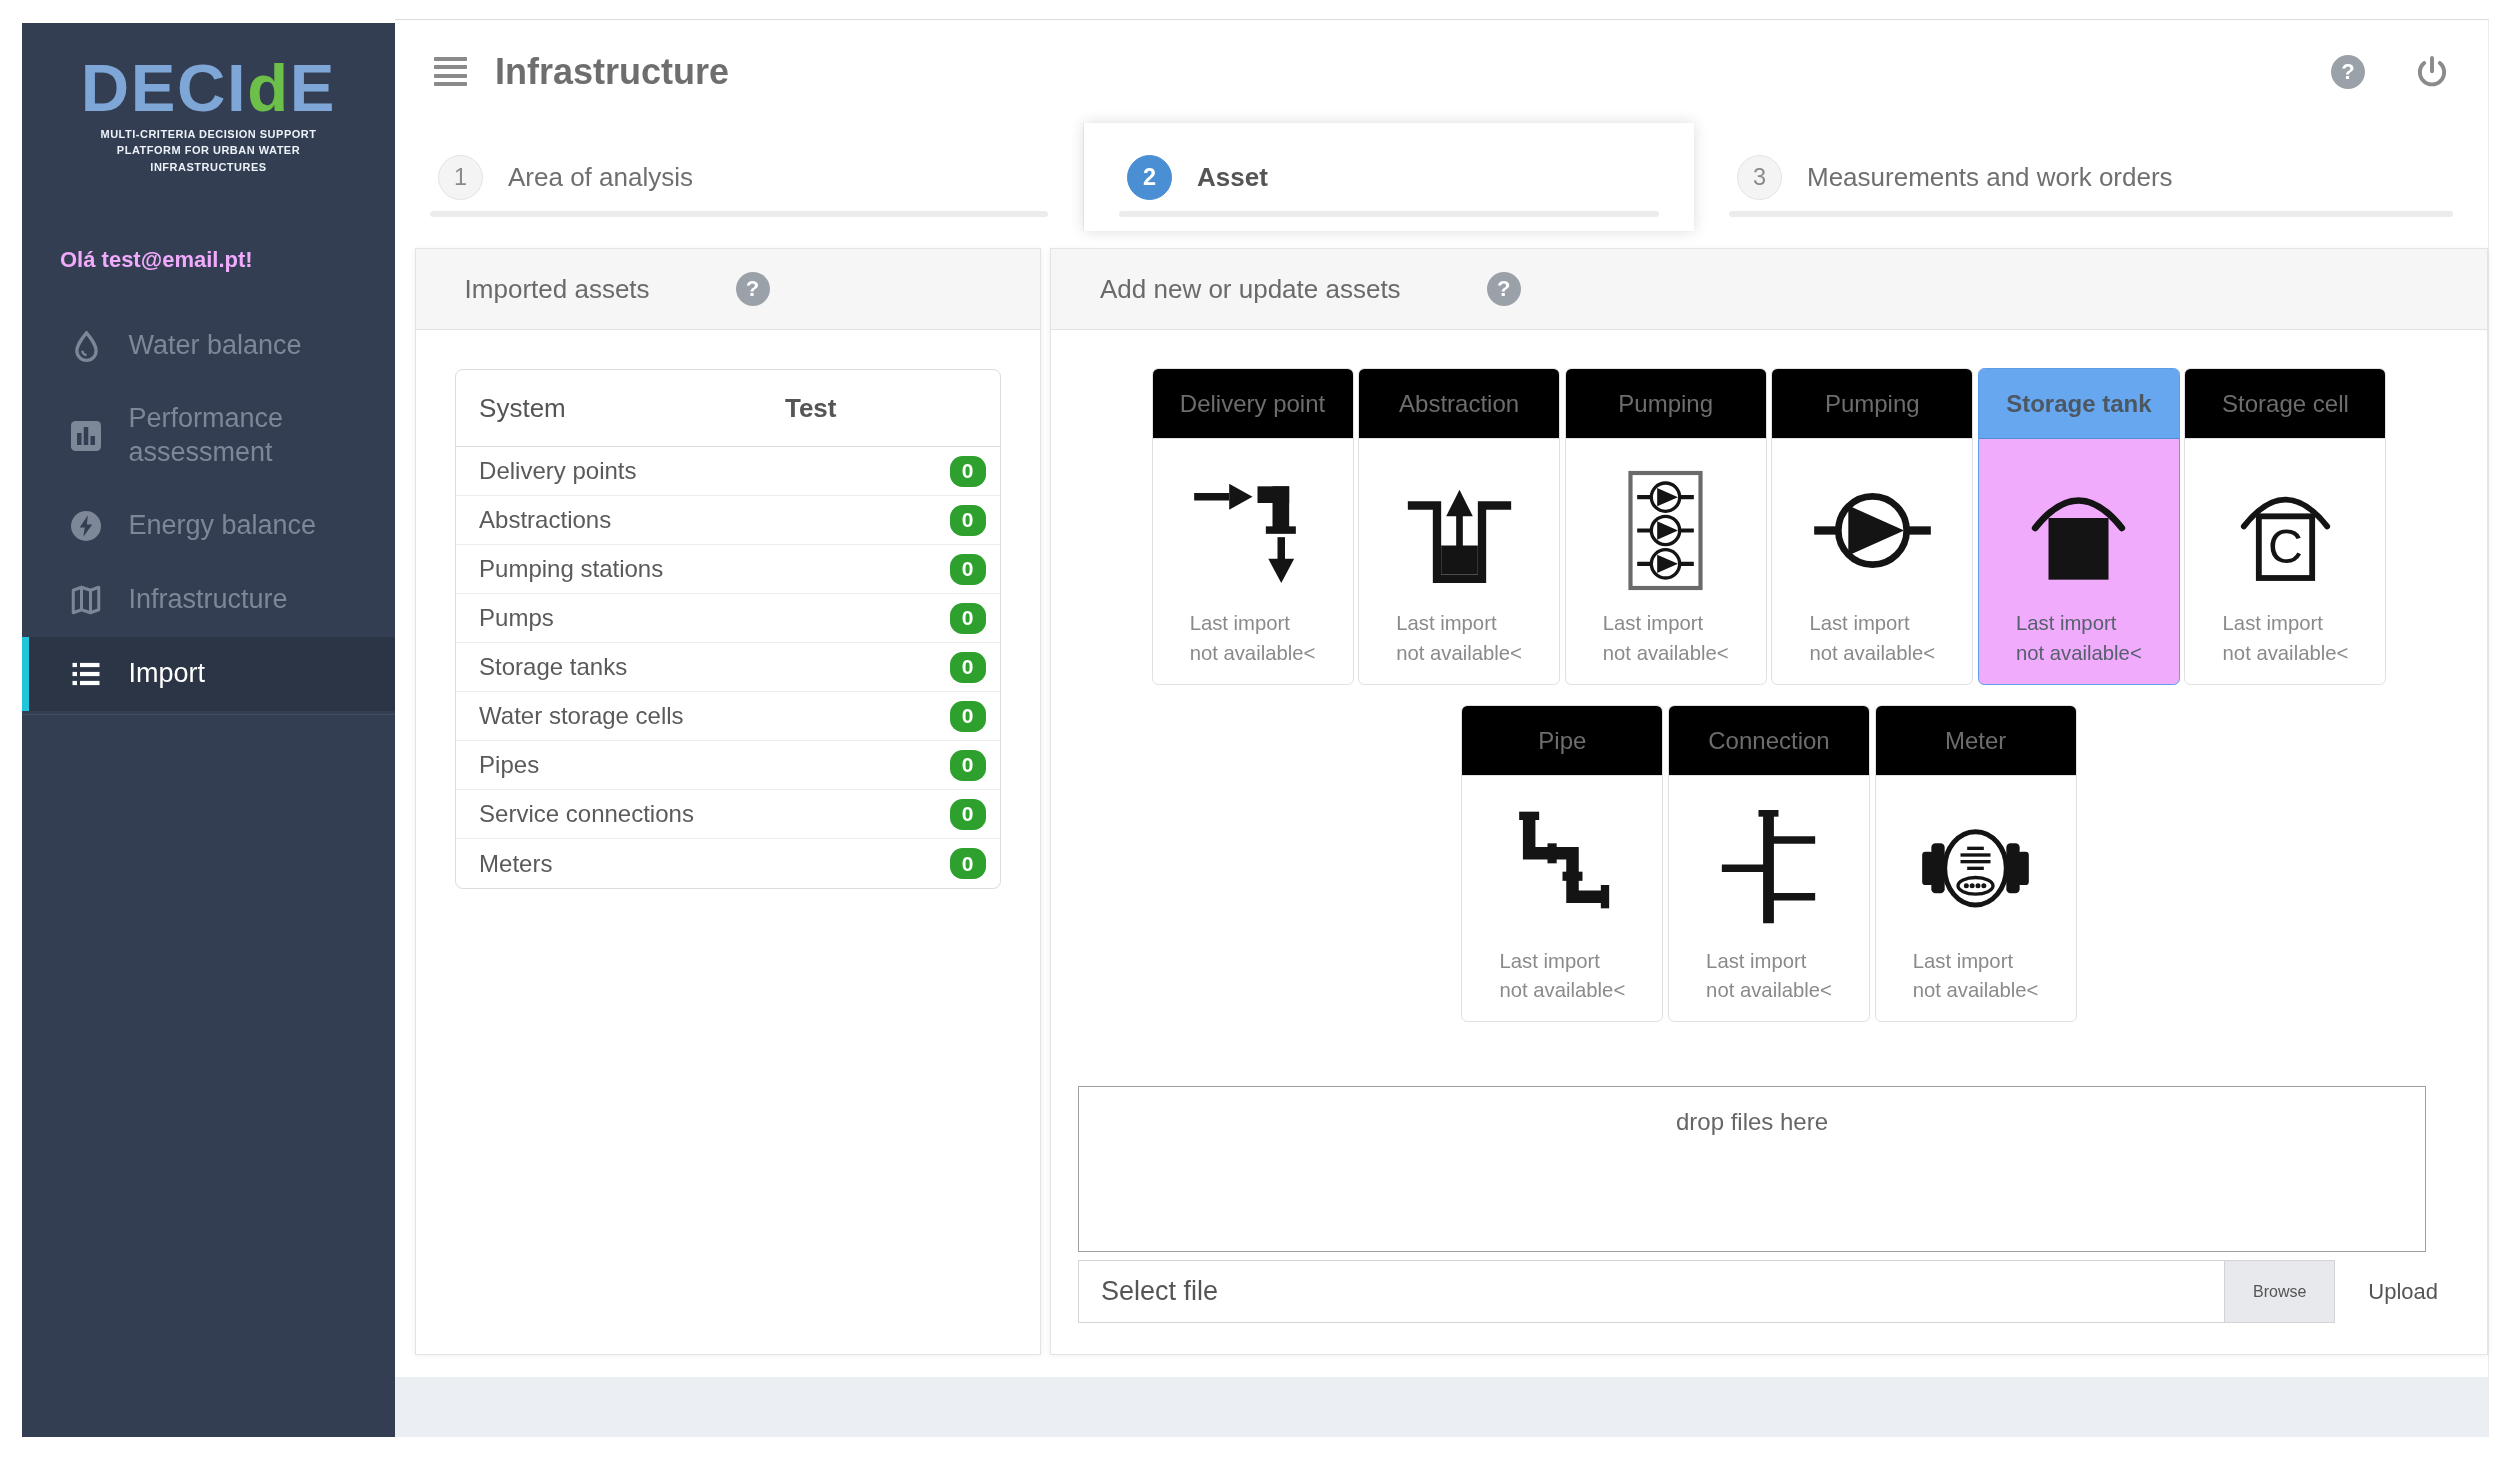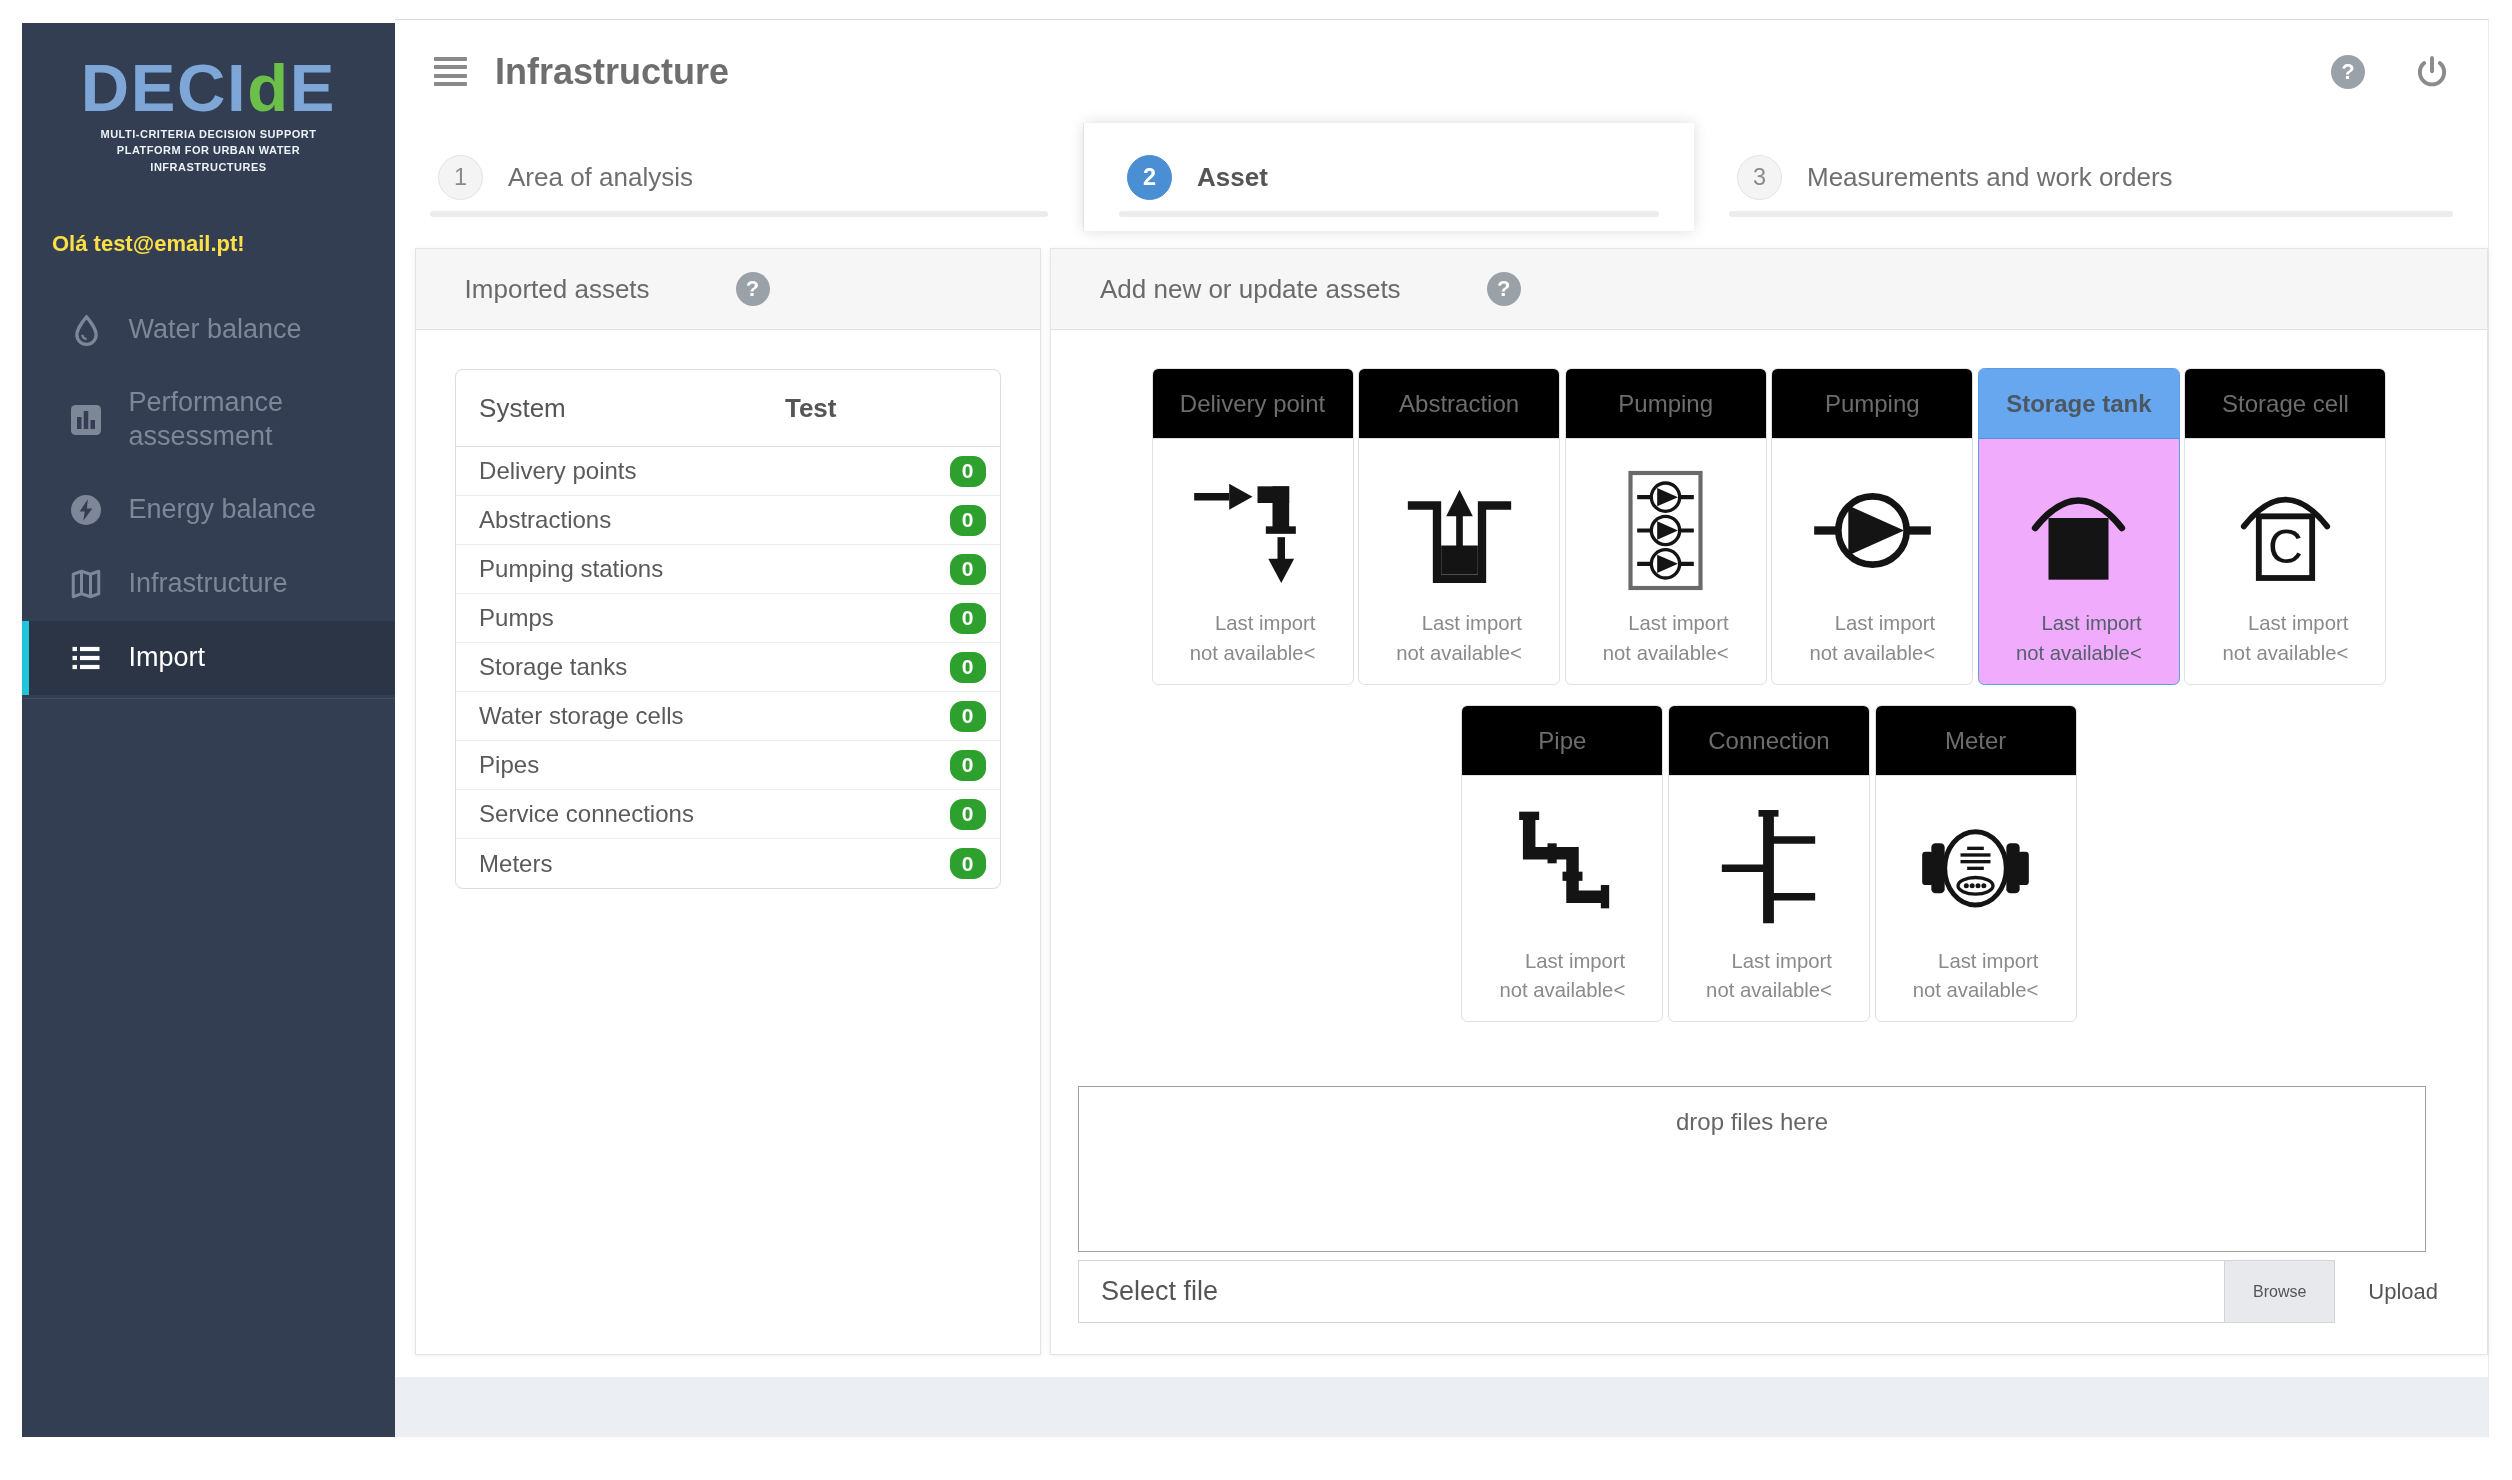--- a/index.html
+++ b/index.html
@@ -8,21 +8,21 @@
   .app{position:absolute;left:22px;top:19px;width:2467px;height:1418px;background:#fff;}
 
   
   .sidebar{position:absolute;left:0;top:3.9px;width:373px;height:1414px;background:#333e52;overflow:hidden;}
   .logo{margin-top:31px;text-align:center;}
   .logo-text{font-size:67px;font-weight:800;letter-spacing:1.6px;line-height:1;}
   .logo-blue{color:#7ea7d8;}
   .logo-green{color:#6cc04a;}
   .logo-sub{margin:4.7px auto 0;width:274px;font-size:11px;font-weight:700;letter-spacing:0.5px;
     color:#edf2f9;line-height:1.5;text-transform:uppercase;}
-  .greeting{margin-top:56px;padding-left:30px;font-size:22px;font-weight:600;color:#fde047;}
+  .greeting{margin-top:72px;padding-left:38px;font-size:22px;font-weight:600;color:#f0abfc;}
   .nav{margin-top:36px;}
   .nav-item{display:flex;align-items:center;gap:23.5px;padding:19px 19px 19px 45px;
     font-size:27px;color:#7d8798;line-height:1.25;cursor:pointer;}
   .nav-item .nicon{width:38px;flex:none;display:flex;justify-content:center;}
   .nav-item.active{background:#2b3546;border-left:7px solid #1fc5da;padding-left:38px;color:#ffffff;}
   .nav-divider{height:0.8px;background:rgba(255,255,255,0.08);margin-top:3.1px;}
 
   
   .main{position:absolute;left:373px;top:0;width:2094px;height:1418px;background:#fff;
     border-top:0.8px solid #dcdcdc;border-right:0.8px solid #ececec;}
@@ -70,21 +70,21 @@
   
   .tiles-row{display:flex;justify-content:center;}
   .tiles-row1{margin-top:38px;}
   .tiles-row2{margin-top:20.3px;}
   .tile{width:202px;height:317px;border:0.8px solid #e0e0e0;border-radius:6.3px;background:#fff;
     margin:0 2.3px;overflow:hidden;cursor:pointer;}
   .tile-header{height:70px;background:#000000;border-bottom:0.8px solid #e0e0e0;display:flex;
     align-items:center;justify-content:center;font-size:24px;color:#6d6d6d;}
   .tile-body{display:flex;flex-direction:column;align-items:center;}
   .tile-icon{height:145px;margin-top:19px;display:flex;align-items:center;justify-content:center;}
-  .tile-cap{margin-top:6.3px;text-align:right;font-size:20.3px;color:#8a8a8a;line-height:1.45;}
+  .tile-cap{margin-top:6.3px;text-align:left;font-size:20.3px;color:#8a8a8a;line-height:1.45;}
   .tile-cap span{display:block;}
   .tile.selected{background:#f0abfc;border-color:#5b9fe8;}
   .tile.selected .tile-header{background:#66a7ef;border-bottom-color:#4f91d8;color:#4c5762;font-weight:700;}
   .tile.selected .tile-cap{color:#55606c;}
 
   
   .dropzone{margin:64px 61px 0 27px;height:166px;border:1.6px solid #9f9f9f;background:#fff;
     text-align:center;padding-top:20.3px;font-size:24px;color:#666;}
   .file-row{margin:7.8px 43px 0 27px;display:flex;align-items:stretch;height:63px;}
   .file-input{flex:1;border:0.8px solid #d4d4d4;background:#fff;display:flex;align-items:center;

